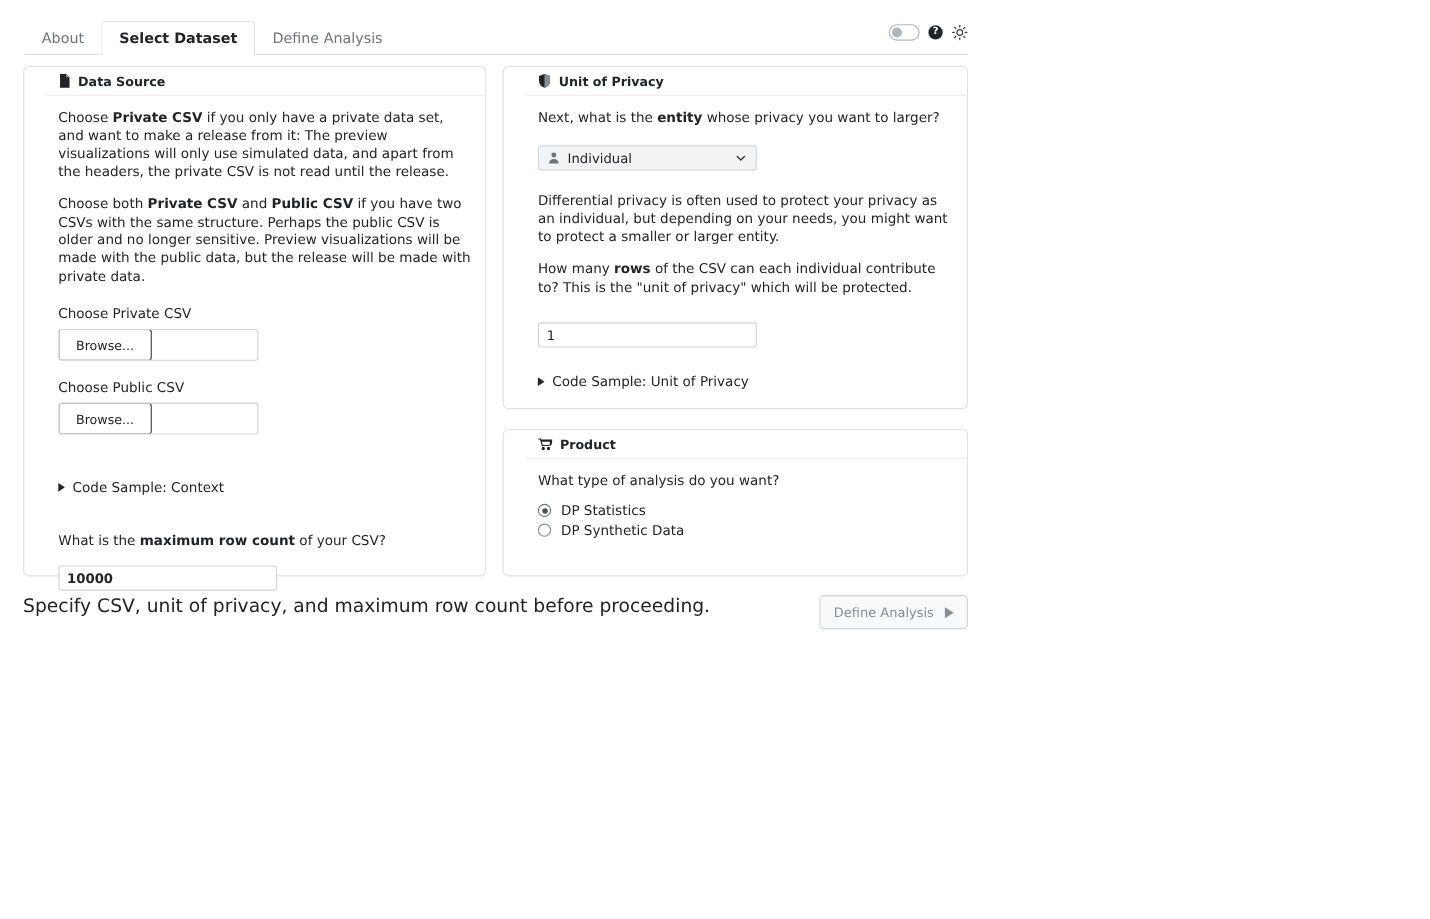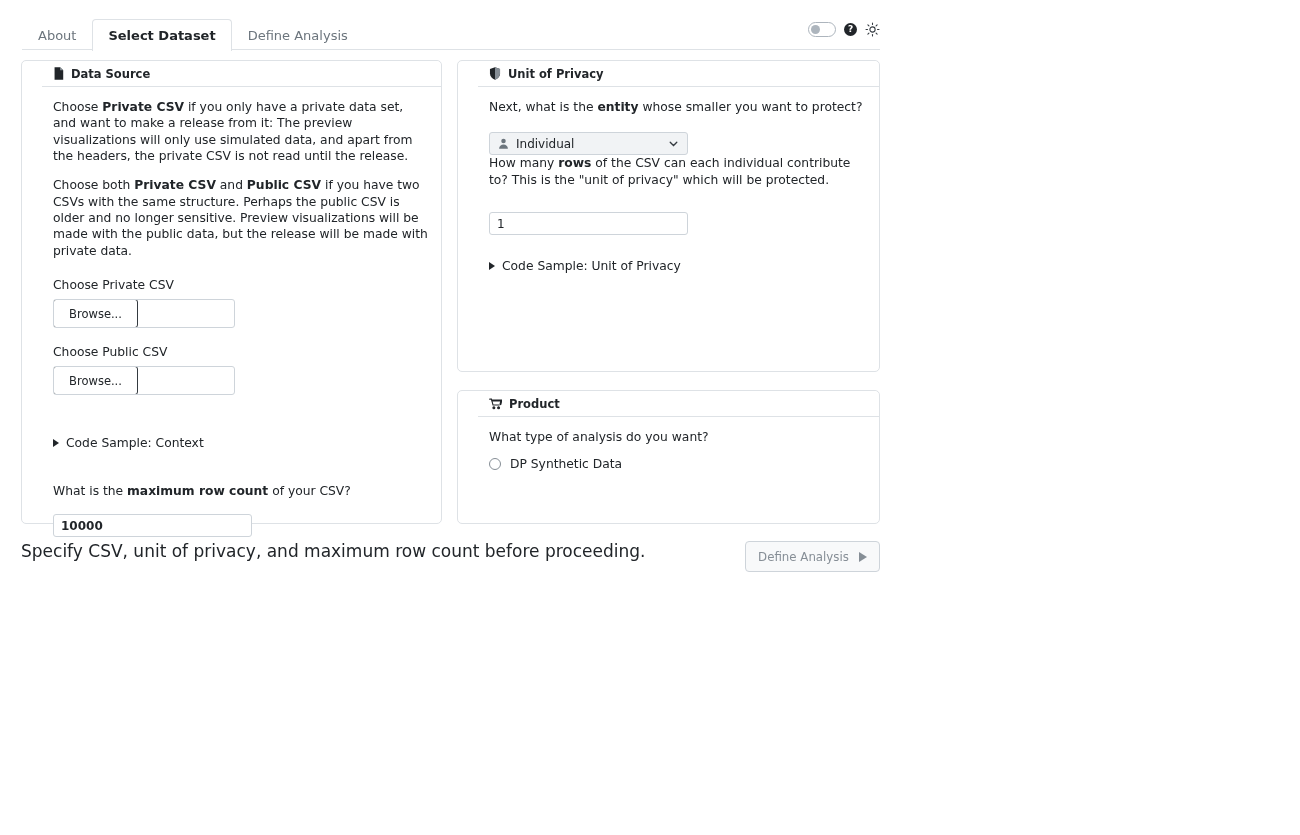--- a/index.html
+++ b/index.html
@@ -344,37 +344,38 @@
       <span class="icon">
         <svg width="12" height="13" viewBox="0 0 14 16">
           <path d="M7 0.4 13.2 2.6v5.2c0 4-2.6 6.6-6.2 7.8C3.4 14.4 0.8 11.8 0.8 7.8V2.6z" fill="#212529"></path>
           <path d="M7 0.4 13.2 2.6v5.2c0 4-2.6 6.6-6.2 7.8z" fill="#868e96"></path>
         </svg>
       </span>
       <span>Unit of Privacy</span>
     </div>
     <div class="card-body">
 
-      <p class="para"><span>Next, what is the </span><span class="b">entity</span><span> whose smaller you want to protect?</span></p>
+      <p class="para"><span>Next, what is the </span><span class="b">entity</span><span> whose privacy you want to larger?</span></p>
 
       <div class="select-box" style="margin-top:17px;">
         <span class="icon">
           <svg width="11" height="11" viewBox="0 0 16 16">
             <circle cx="8" cy="4.3" r="3.3" fill="#6c757d"></circle>
             <path d="M1.6 15.5c0-3.6 2.9-6 6.4-6s6.4 2.4 6.4 6z" fill="#6c757d"></path>
           </svg>
         </span>
         <span class="val">Individual</span>
         <span class="icon">
           <svg width="11" height="11" viewBox="0 0 12 12" fill="none" stroke="#343a40" stroke-width="1.4" stroke-linecap="round">
             <polyline points="2.4,4.6 6,8.2 9.6,4.6"></polyline>
           </svg>
         </span>
       </div>
 
+      <p class="para" style="margin-top:19px;">Differential privacy is often used to protect your privacy as an individual, but depending on your needs, you might want to protect a smaller or larger entity.</p>
 
       <p class="para"><span>How many </span><span class="b">rows</span><span> of the CSV can each individual contribute to? This is the "unit of privacy" which will be protected.</span></p>
 
       <input class="txt" id="contributions-input" style="margin-top: 11px;" type="text" value="1">
 
       <div class="disclosure" style="margin-top:24px;">
         <span class="tri"></span>
         <span>Code Sample: Unit of Privacy</span>
       </div>
     </div>
@@ -389,20 +390,24 @@
           <circle cx="6" cy="11.6" r="1.2" fill="#212529"></circle>
           <circle cx="11.8" cy="11.6" r="1.2" fill="#212529"></circle>
         </svg>
       </span>
       <span>Product</span>
     </div>
     <div class="card-body">
       <p class="para" style="margin-bottom:12px;">What type of analysis do you want?</p>
 
       <div class="radio-row">
+        <span class="radio checked"></span>
+        <span>DP Statistics</span>
+      </div>
+      <div class="radio-row">
         <span class="radio"></span>
         <span>DP Synthetic Data</span>
       </div>
     </div>
   </div>
 
   <div class="footer-note">Specify CSV, unit of privacy, and maximum row count before proceeding.</div>
   <div class="next-btn">
     <span>Define Analysis</span>
     <span class="tri-r"></span>

